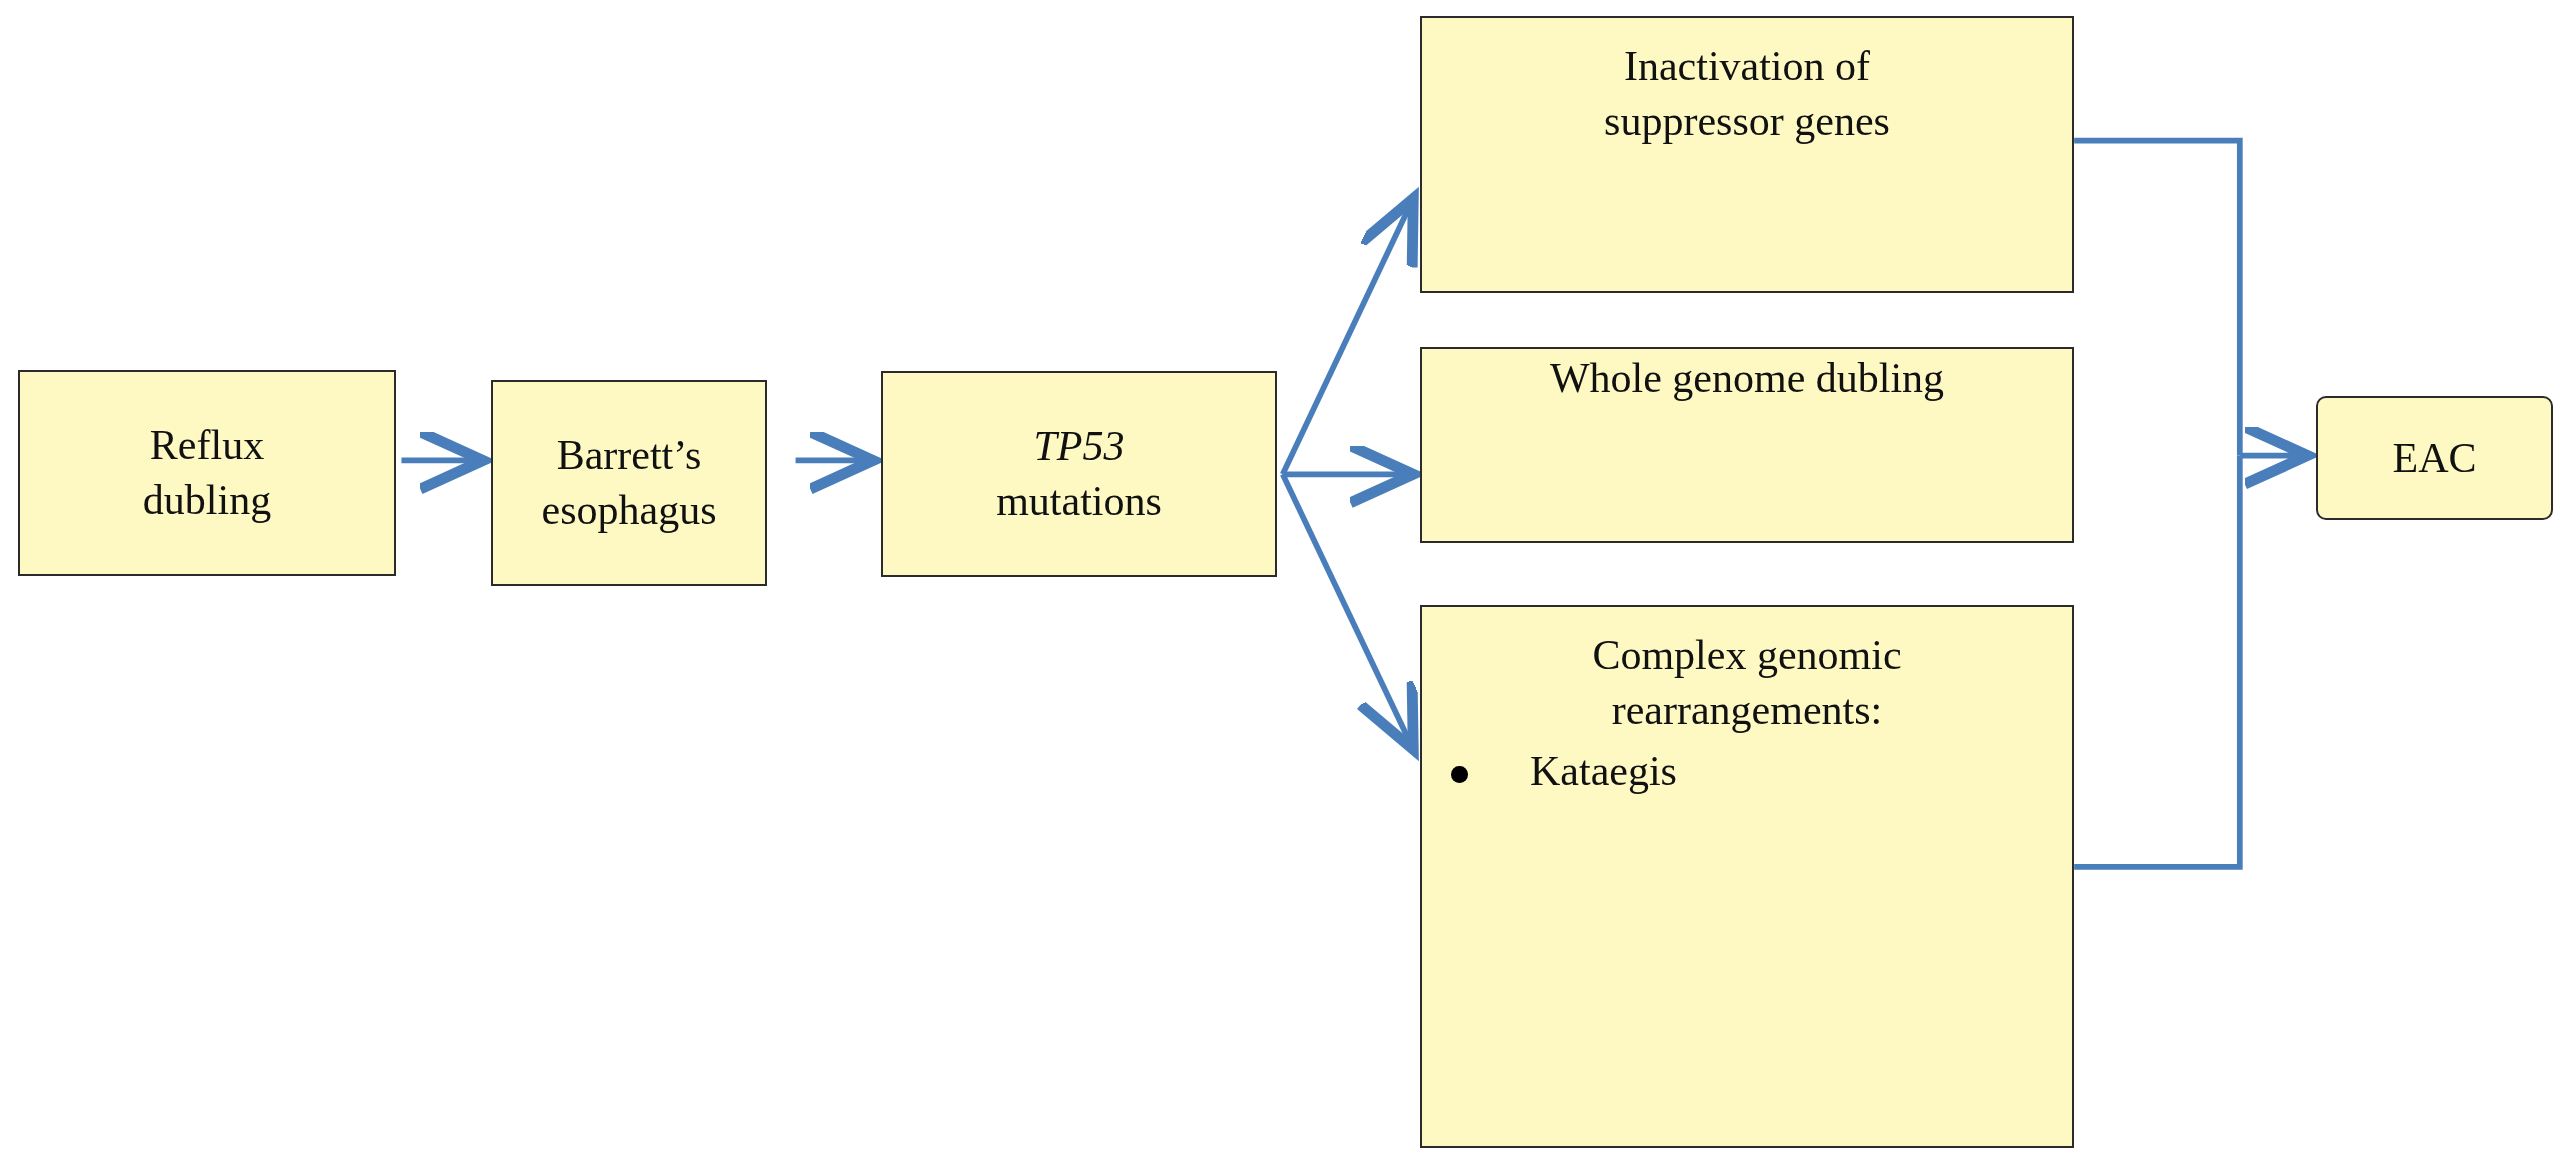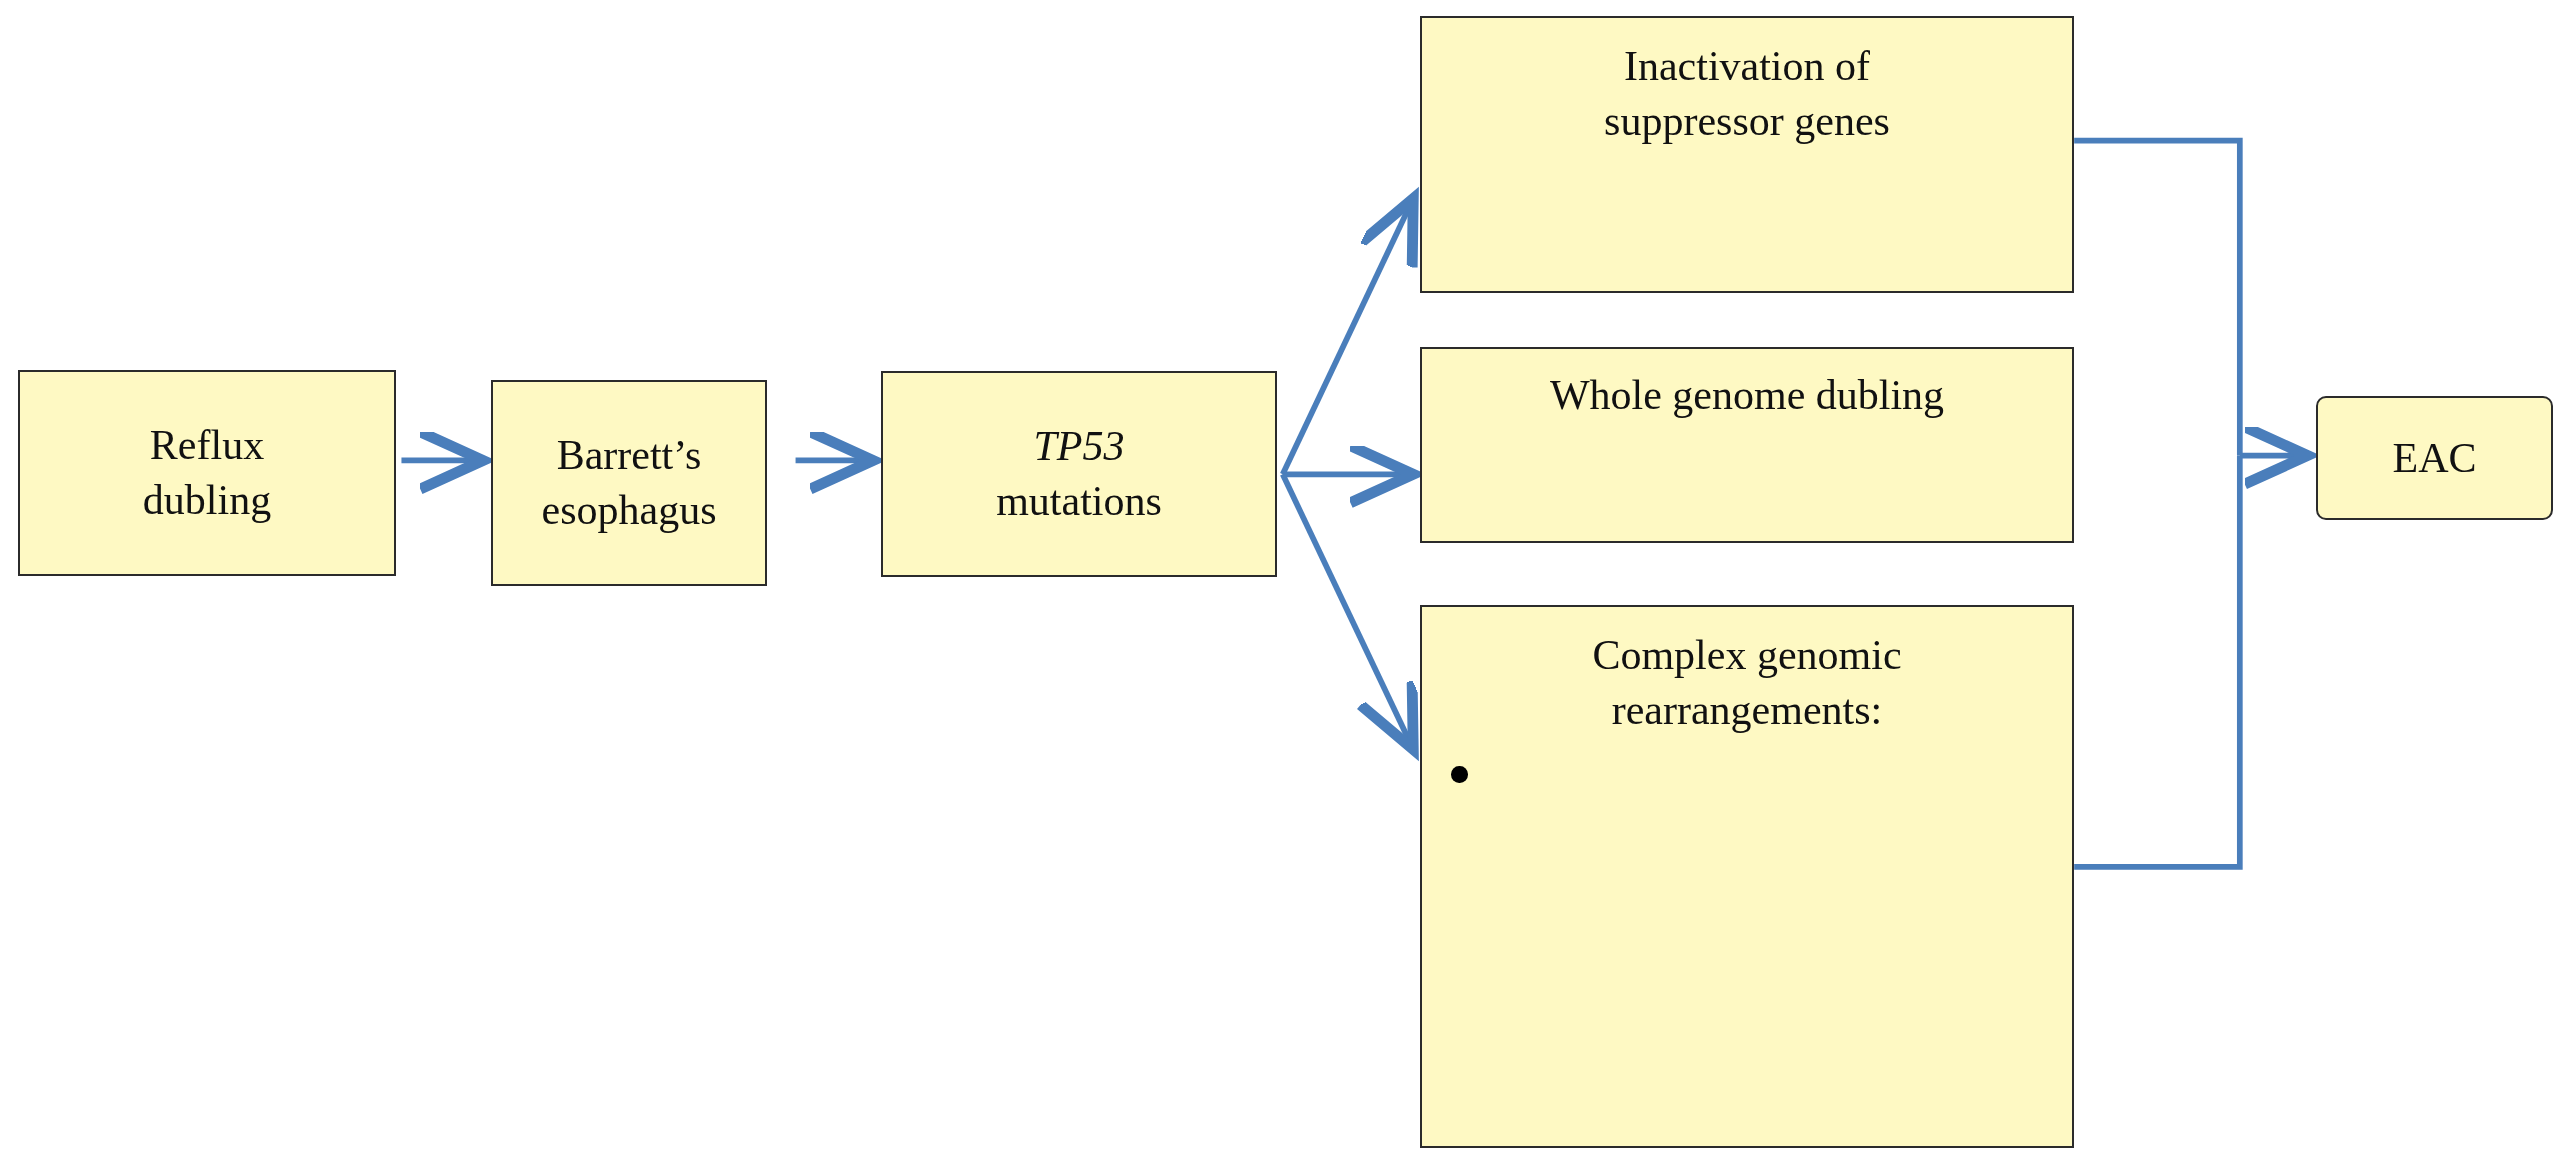--- a/index.html
+++ b/index.html
@@ -42,21 +42,21 @@
 
   
   #node-reflux      { left: 18px;  top: 370px;  width: 378px;  height: 206px; }
   #node-barretts    { left: 491px; top: 380px;  width: 276px;  height: 206px; }
   #node-tp53        { left: 881px;top: 371px;  width: 396px;  height: 206px; }
   #node-inactivation{ left: 1420px;top: 16.3px;   width: 654px;  height: 277px; }
   #node-wgd         { left: 1420px;top: 347px;  width: 654px;  height: 196px; }
   #node-complex     { left: 1420px;top: 605px;  width: 654px;  height: 543px; }
   #node-eac         { left: 2316px;top: 396px;  width: 237px;  height: 124px; border-radius: 10px; }
 
-  .pad-top { padding-top: 19px; }
+  .pad-top { padding-top: 2px; }
   .pad-mid { display: flex; align-items: center; justify-content: center; }
   .pad-upper { padding-top: 21px; }
 
   
   .bullets {
     list-style: none;
     margin: 8.2px 0 0 0;
     padding: 0 0 0 18px;
     text-align: left;
   }
@@ -154,20 +154,21 @@
   <div class="node pad-top" id="node-wgd">
     <span class="txt">Whole genome dubling</span>
   </div>
 
   <div class="node pad-upper" id="node-complex">
     <span class="txt">Complex genomic
 rearrangements:</span>
     <ul class="bullets">
       <li>
         <span class="dot"></span>
+        <span class="txt">Kataegis</span>
       </li>
     </ul>
   </div>
 
   <div class="node pad-mid" id="node-eac">
     <span class="txt">EAC</span>
   </div>
 
 </div>
 

